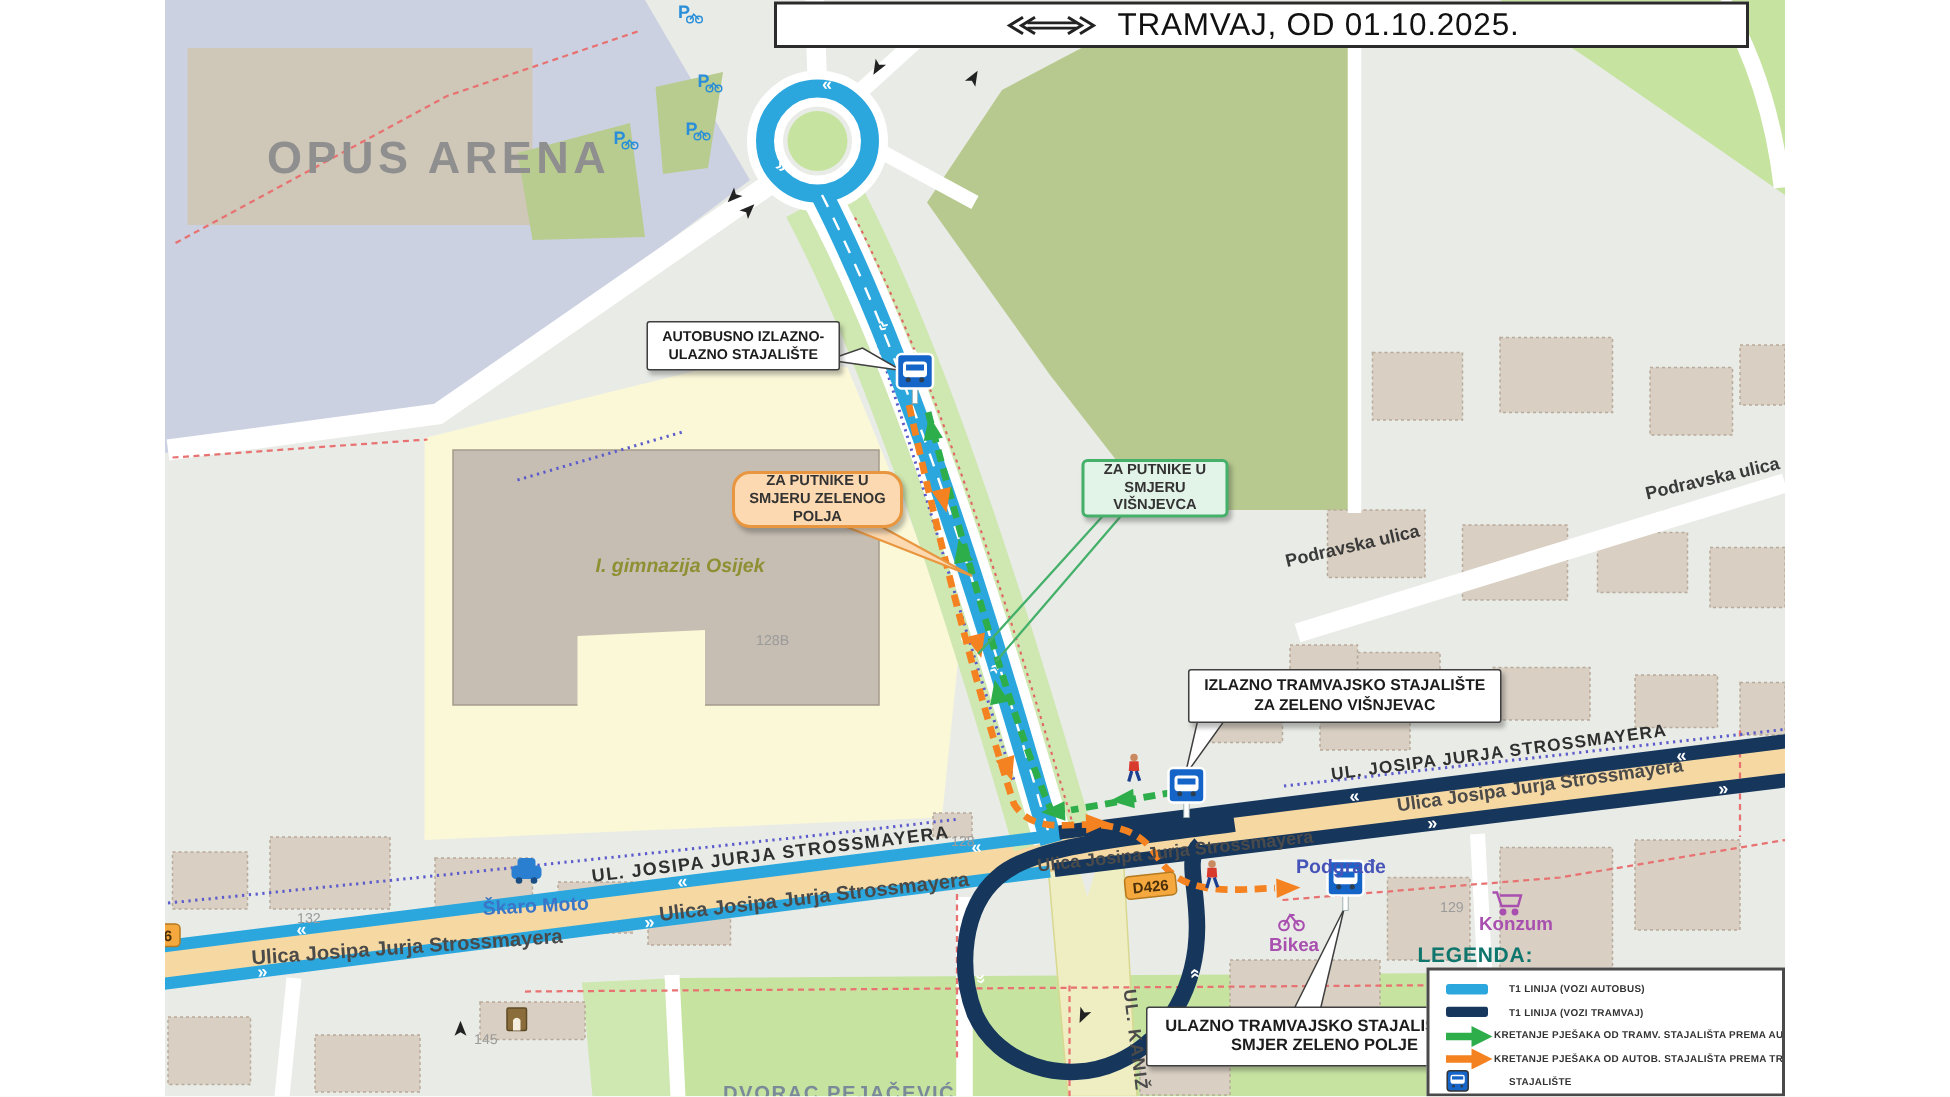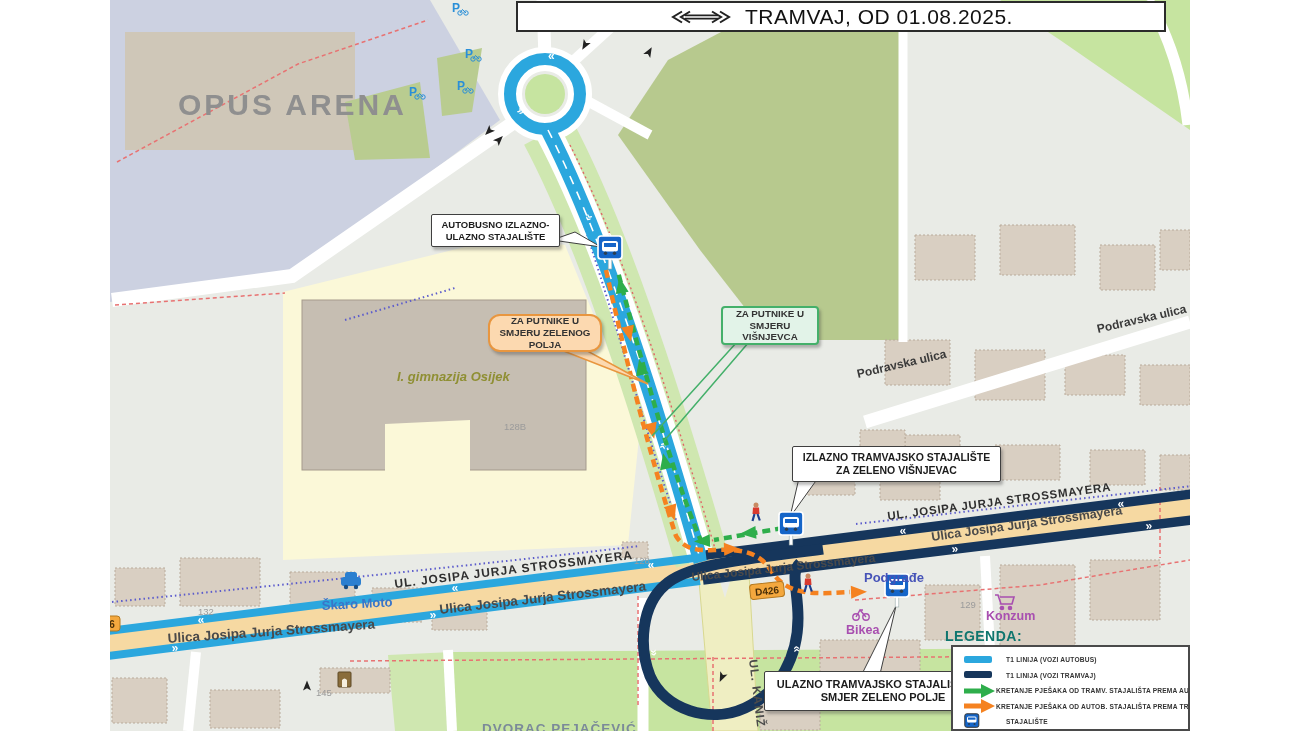--- a/index.html
+++ b/index.html
@@ -308,21 +308,21 @@
     </g>
   </svg>
   </div>
 
   <div class="overlay titlebox">
     <svg width="64" height="16">
       <path d="M16,6.3 L49,6.3 M16,9.7 L49,9.7" stroke="#222" stroke-width="1.8"></path>
       <path d="M13,2.5 L4,8 L13,13.5 M21,2.5 L12,8 L21,13.5" stroke="#222" stroke-width="2" fill="none"></path>
       <path d="M51,2.5 L60,8 L51,13.5 M43,2.5 L52,8 L43,13.5" stroke="#222" stroke-width="2" fill="none"></path>
     </svg>
-    <span>TRAMVAJ, OD 01.08.2025.</span>
+    <span>TRAMVAJ, OD 01.10.2025.</span>
   </div>
 
   <div class="overlay callout co-bus">AUTOBUSNO IZLAZNO-ULAZNO STAJALIŠTE</div>
   <div class="overlay callout co-orange">ZA PUTNIKE U SMJERU ZELENOG POLJA</div>
   <div class="overlay callout co-green">ZA PUTNIKE U SMJERU VIŠNJEVCA</div>
   <div class="overlay callout co-tramexit">IZLAZNO TRAMVAJSKO STAJALIŠTE ZA ZELENO VIŠNJEVAC</div>
   <div class="overlay callout co-tramenter">ULAZNO TRAMVAJSKO STAJALIŠTE ZA SMJER ZELENO POLJE</div>
 
   <div class="overlay legend-heading">LEGENDA:</div>
   <div class="overlay legend-box">

